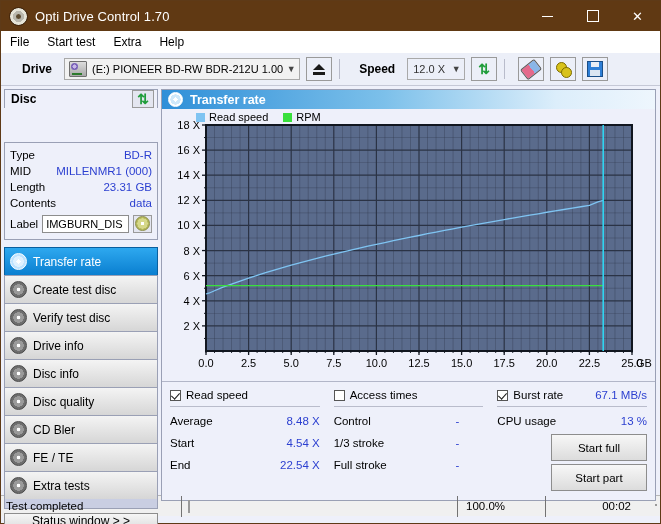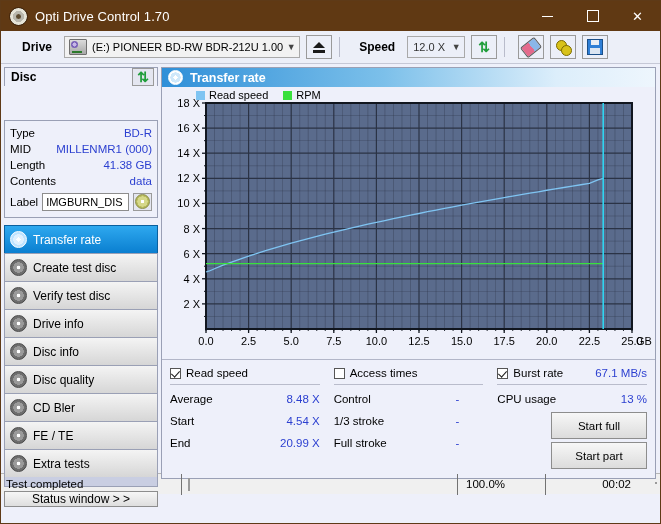--- a/index.html
+++ b/index.html
@@ -249,20 +249,26 @@
         </div>
       <div class="win-btn">
           <span class="max-g"></span>
         </div>
       <div class="win-btn">
           <span class="glyph">✕</span>
         </div>
     </div>
   </div>
 
+  <div class="menubar">
+    <div class="menu-item">File</div>
+    <div class="menu-item">Start test</div>
+    <div class="menu-item">Extra</div>
+    <div class="menu-item">Help</div>
+  </div>
 
   <div class="toolbar">
     <div class="tb-label">Drive</div>
     <div class="drive-combo">
       <div class="drive-ic"></div>
       <div class="drive-txt">(E:)  PIONEER BD-RW   BDR-212U 1.00</div>
       <div class="cb-arrow">▼</div>
     </div>
     <div class="icon-btn">
       <span class="eject-wrap">
@@ -306,21 +312,21 @@
         <div class="d-row">
           <span class="d-k">Type</span>
           <span class="d-v">BD-R</span>
         </div>
         <div class="d-row">
           <span class="d-k">MID</span>
           <span class="d-v">MILLENMR1 (000)</span>
         </div>
         <div class="d-row">
           <span class="d-k">Length</span>
-          <span class="d-v">41.38 GB</span>
+          <span class="d-v">23.31 GB</span>
         </div>
         <div class="d-row">
           <span class="d-k">Contents</span>
           <span class="d-v">data</span>
         </div>
         <div class="label-row">
           <span class="label-k">Label</span>
           <span class="label-inp">IMGBURN_DIS</span>
           <span class="disc-mini">
               <span class="cd-glyph"></span>
@@ -578,21 +584,21 @@
             <div class="r-row">
               <span class="r-k">Average</span>
               <span class="r-v">8.48 X</span>
             </div>
             <div class="r-row">
               <span class="r-k">Start</span>
               <span class="r-v">4.54 X</span>
             </div>
             <div class="r-row">
               <span class="r-k">End</span>
-              <span class="r-v">20.99 X</span>
+              <span class="r-v">22.54 X</span>
             </div>
           </div>
 
           <div class="col">
             <div class="chk-row">
               <span class="chk"></span>
               <span class="chk-lb">Access times</span>
             </div>
             <div class="hr"></div>
             <div class="r-row">

